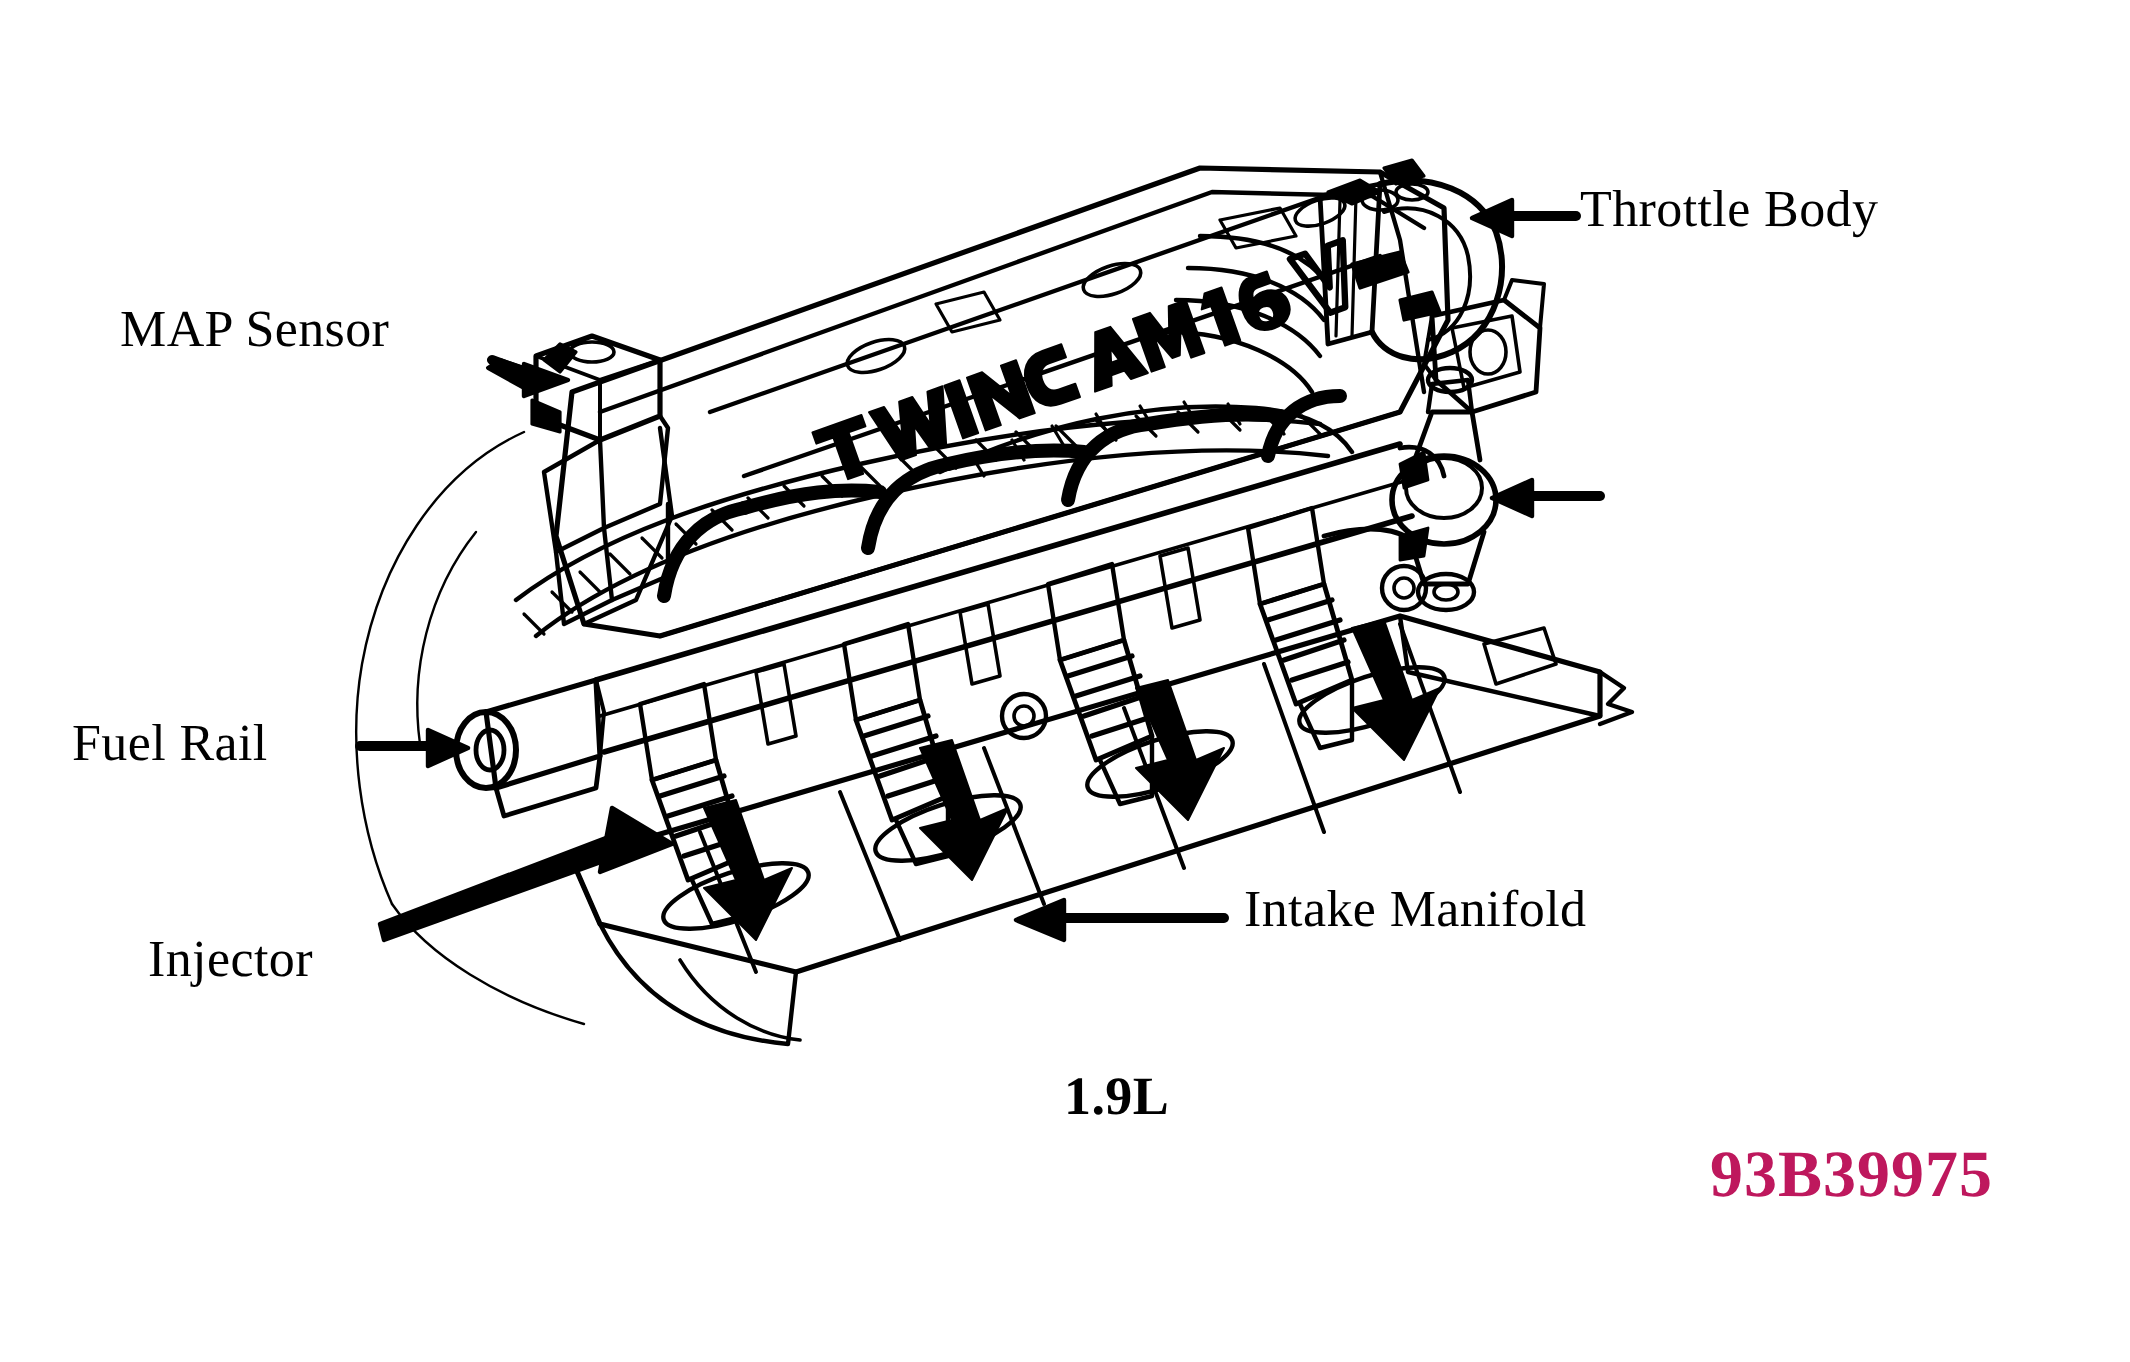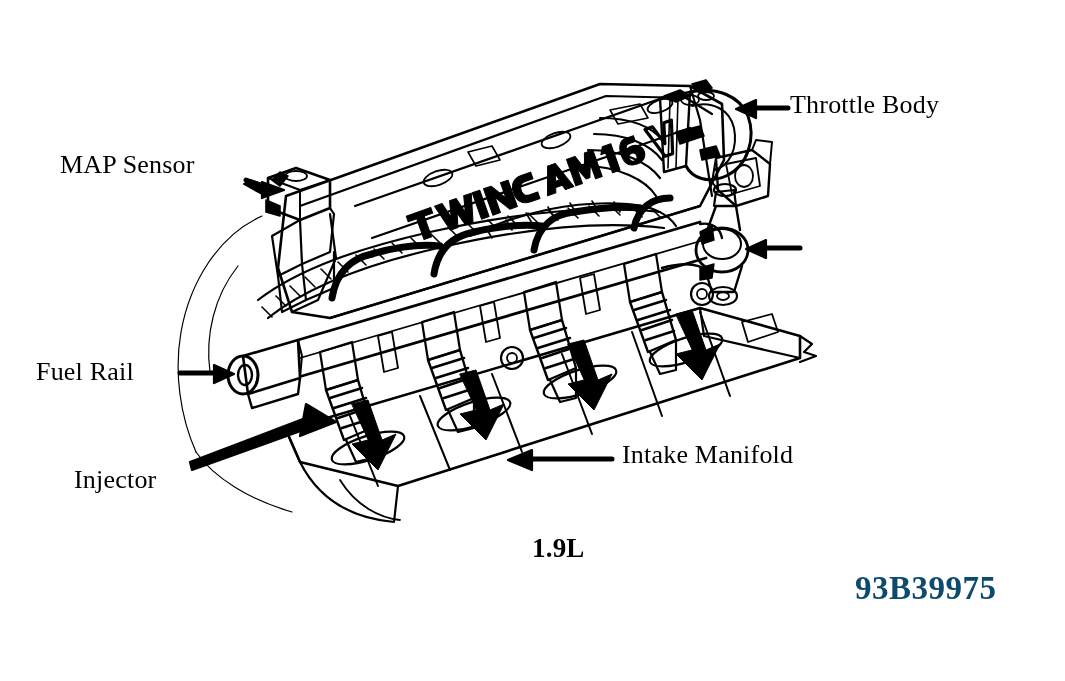--- a/index.html
+++ b/index.html
@@ -51,21 +51,21 @@
     font-weight: bold;
     margin-left: 16px;
   }
   #label-figure-number {
     position: absolute;
     left: 855px; top: 570px;
     font-family: "Liberation Serif", serif;
     font-size: 33px;
     font-weight: bold;
     letter-spacing: 0.5px;
-    color: #0c4a6e;
+    color: #be185d;
     white-space: pre;
   }
 </style>
 </head>
 <body>
 
 <div id="diagram-root">
 
   <svg class="art" viewBox="0 0 1065 681">
     <defs>

